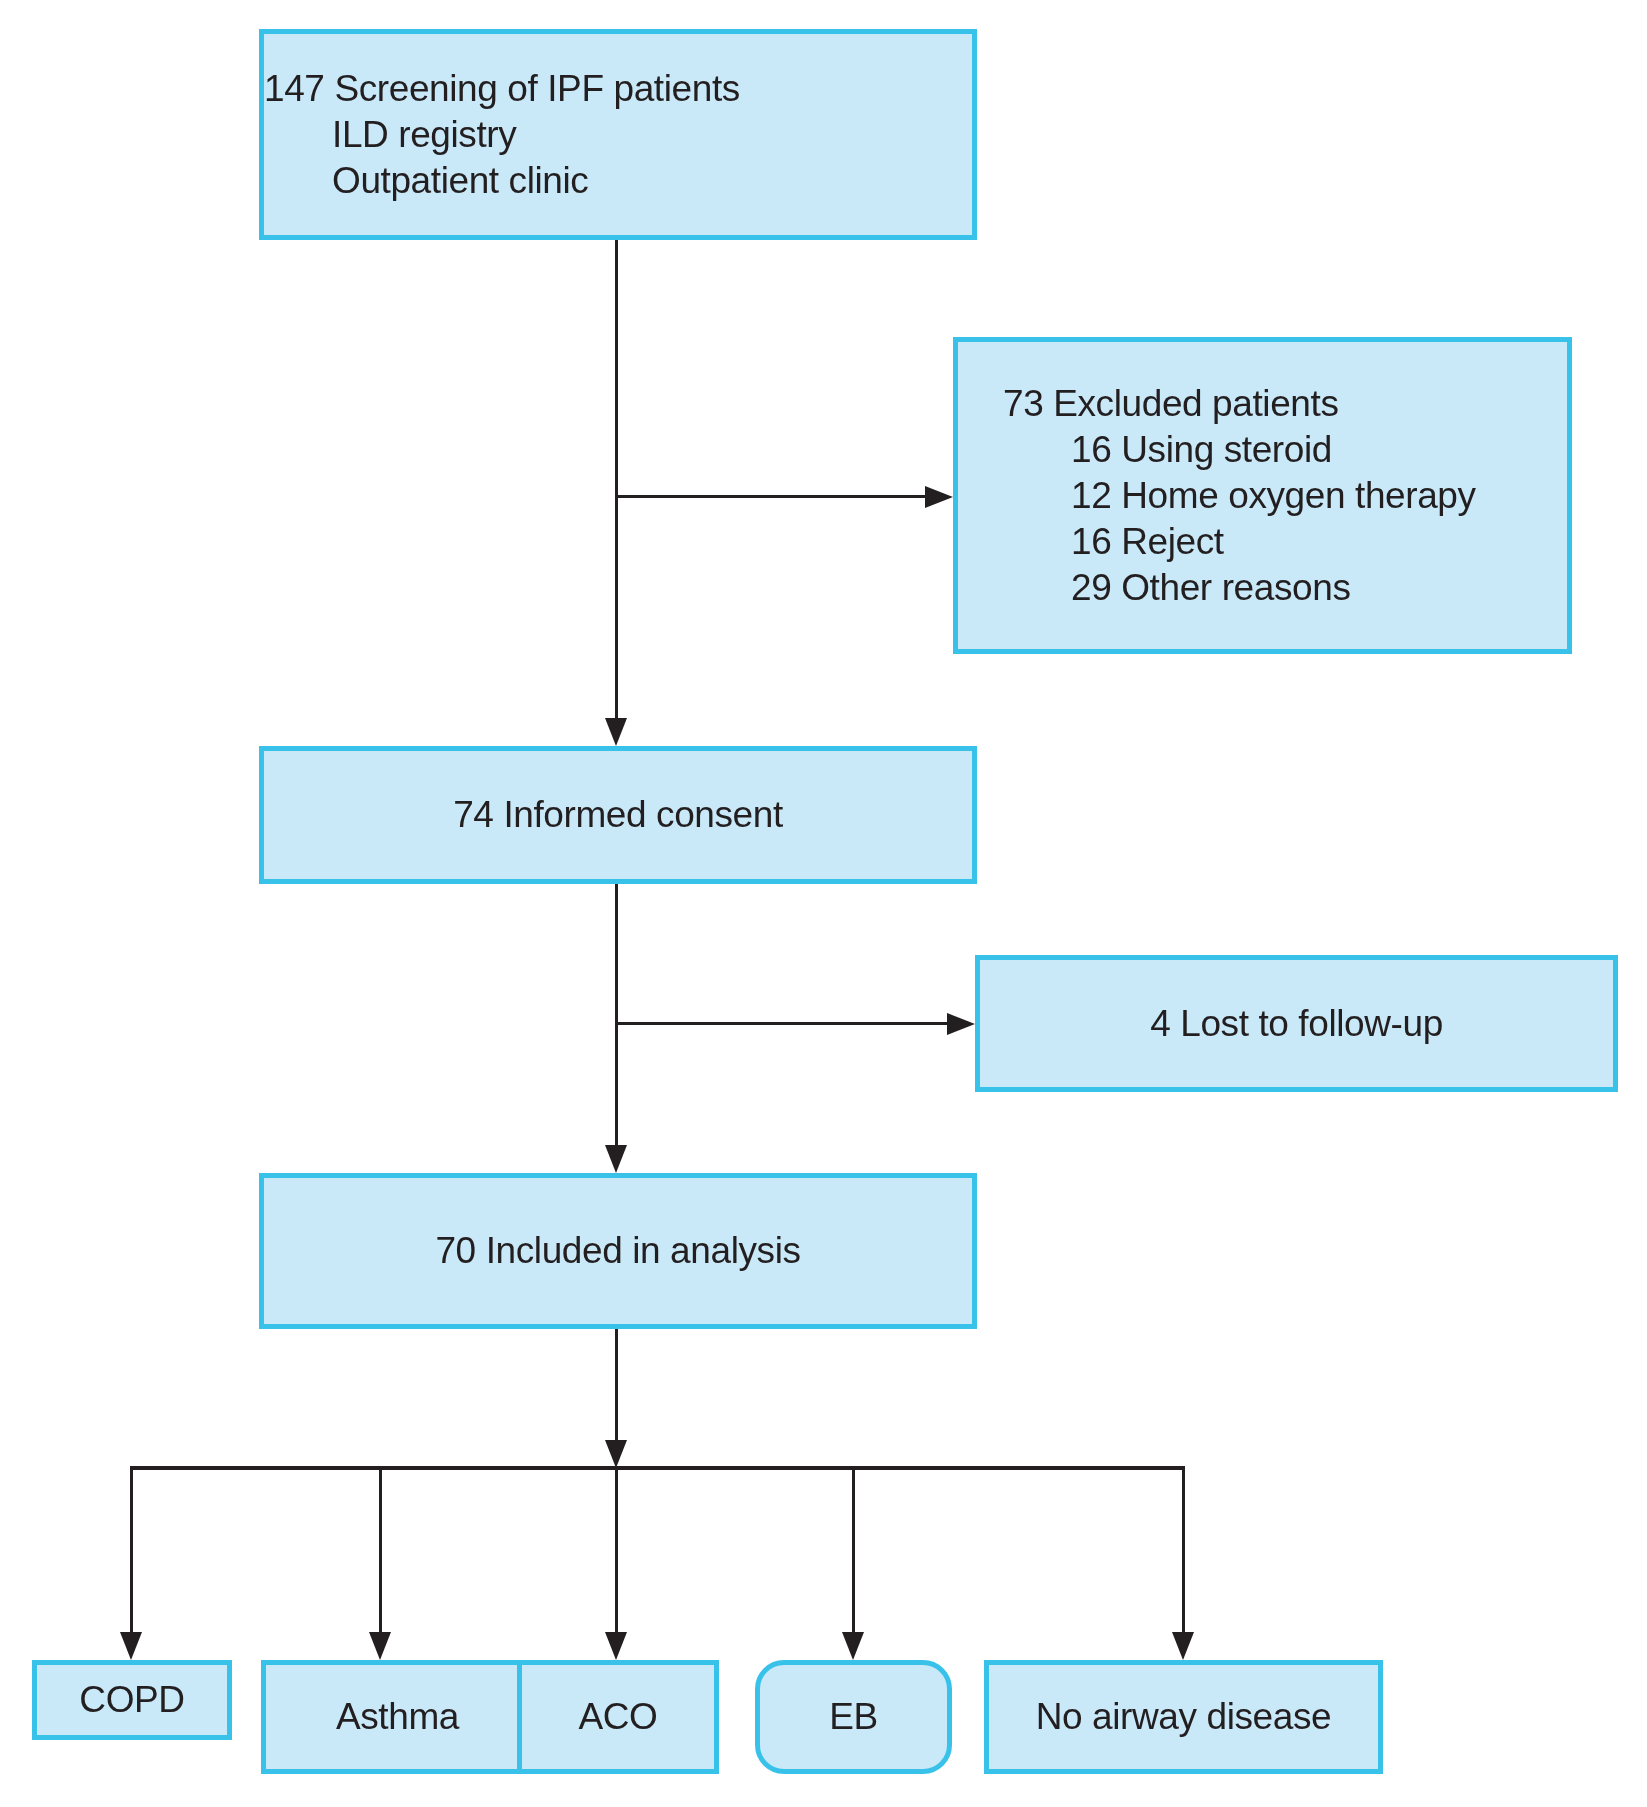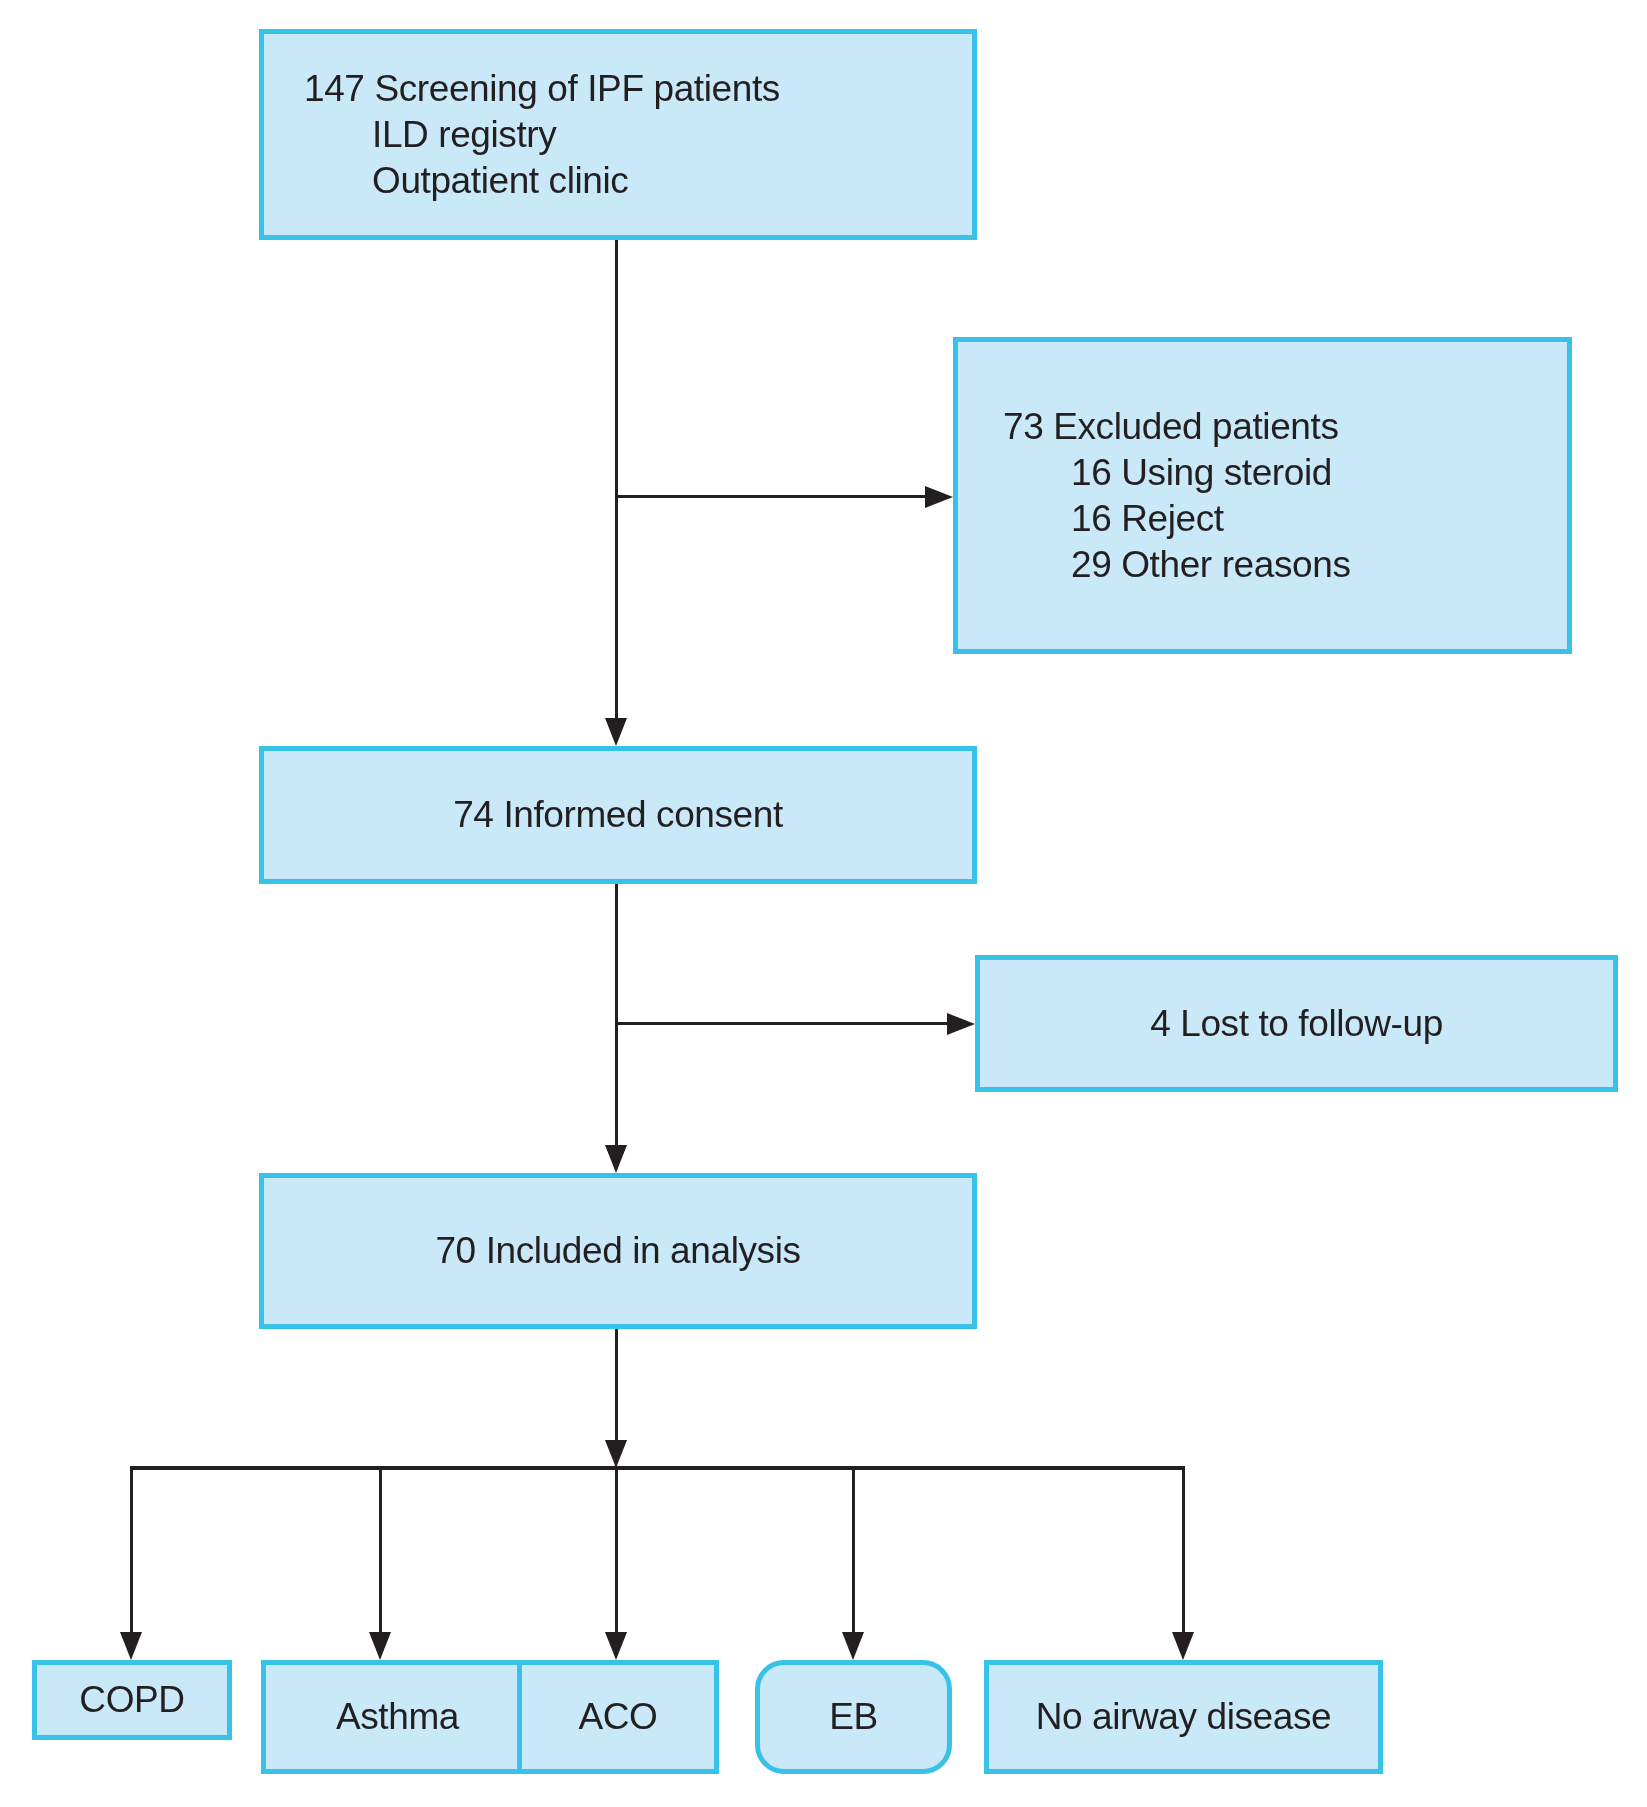--- a/index.html
+++ b/index.html
@@ -46,35 +46,36 @@
     border-top:11px solid transparent;
     border-bottom:11px solid transparent;
     border-left:28px solid var(--line);
   }
 </style>
 </head>
 <body>
 
 <div id="stage">
 
-  <div class="box multiline" style="left:259px;top:29px;width:718px;height:211px;padding-left:40px;">
+  <div class="box multiline" style="left:259px;top:29px;width:718px;height:211px;">
     <div class="tline">147 Screening of IPF patients</div>
     <div class="tline indent">ILD registry</div>
     <div class="tline indent">Outpatient clinic</div>
   </div>
 
   <div class="line" style="left:615px;top:240px;width:3px;height:478px;"></div>
   <div class="head-down" style="left:605px;top:718px;"></div>
 
   <div class="line" style="left:616px;top:495px;width:309px;height:3px;"></div>
   <div class="head-right" style="left:925px;top:486px;"></div>
 
   <div class="box multiline" style="left:953px;top:337px;width:619px;height:317px;padding-left:45px;">
     <div class="tline">73 Excluded patients</div>
     <div class="tline indent">16 Using steroid</div>
+    <div class="tline indent">12 Home oxygen therapy</div>
     <div class="tline indent">16 Reject</div>
     <div class="tline indent">29 Other reasons</div>
   </div>
 
   <div class="box centered" style="left:259px;top:746px;width:718px;height:138px;">
     <span>74 Informed consent</span>
   </div>
 
   <div class="line" style="left:615px;top:884px;width:3px;height:261px;"></div>
   <div class="head-down" style="left:605px;top:1145px;"></div>

